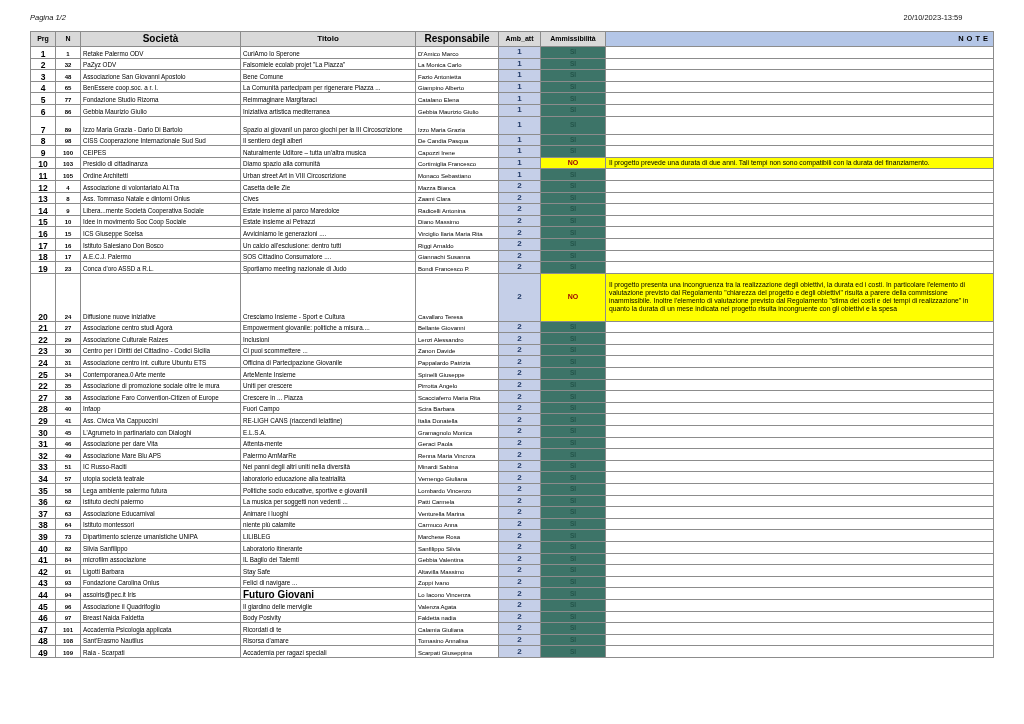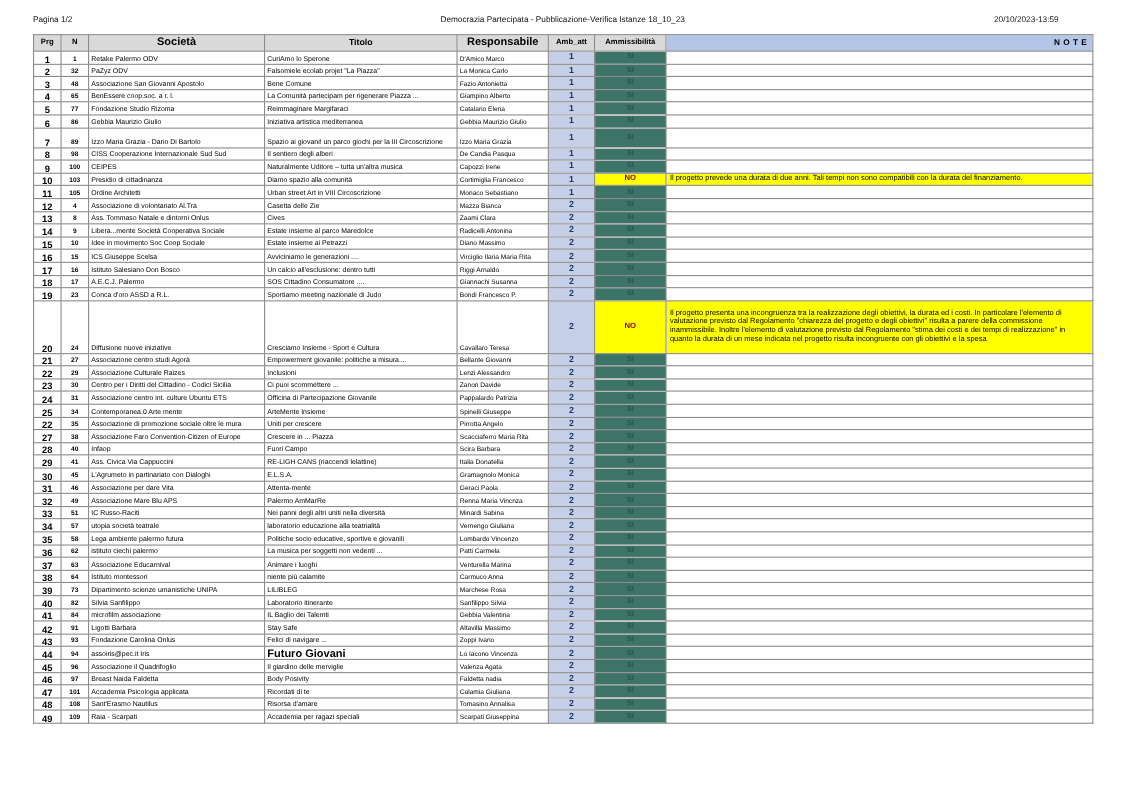--- a/index.html
+++ b/index.html
@@ -5,21 +5,21 @@
   html,body{margin:0;padding:0;}
   body{
     width:1024px;height:724px;overflow:hidden;background:#ffffff;
     font-family:"Liberation Sans", sans-serif;color:#000;
   }
   .topbar{
     width:963px;margin:13px 0 0 30px;display:flex;justify-content:space-between;
     font-size:7.5px;line-height:9px;color:#111;
   }
   .topbar .center{flex:1;text-align:center;}
-  .topbar .left{width:120px;text-align:left;}
+  .topbar .left{width:120px;text-align:left;font-style:italic;}
   .topbar .right{width:120px;text-align:center;}
   table{
     border-collapse:collapse;table-layout:fixed;width:963px;margin:9px 0 0 30px;
     border:1.5px solid #595959;
   }
   th,td{
     border:1px solid #8c8c8c;overflow:hidden;padding:0 2px;
     font-size:6.3px;line-height:8px;vertical-align:bottom;
     white-space:nowrap;box-sizing:border-box;
   }
@@ -54,21 +54,20 @@
   td.c-tit.bold{font-weight:bold;font-size:10px;}
   tbody tr:nth-child(7) td{height:18px;}
   tbody tr:nth-child(20) td{height:48px;}
 </style>
 </head>
 <body>
 
 <div class="page">
   <div class="topbar">
     <span class="left">Pagina 1/2</span>
-    <span class="center">Democrazia Partecipata - Pubblicazione-Verifica Istanze 18_10_23</span>
     <span class="right">20/10/2023-13:59</span>
   </div>
 
   <table>
     <colgroup>
       <col style="width:25px">
         <col style="width:25px">
         <col style="width:160px">
         <col style="width:175px">
       <col style="width:83px">

